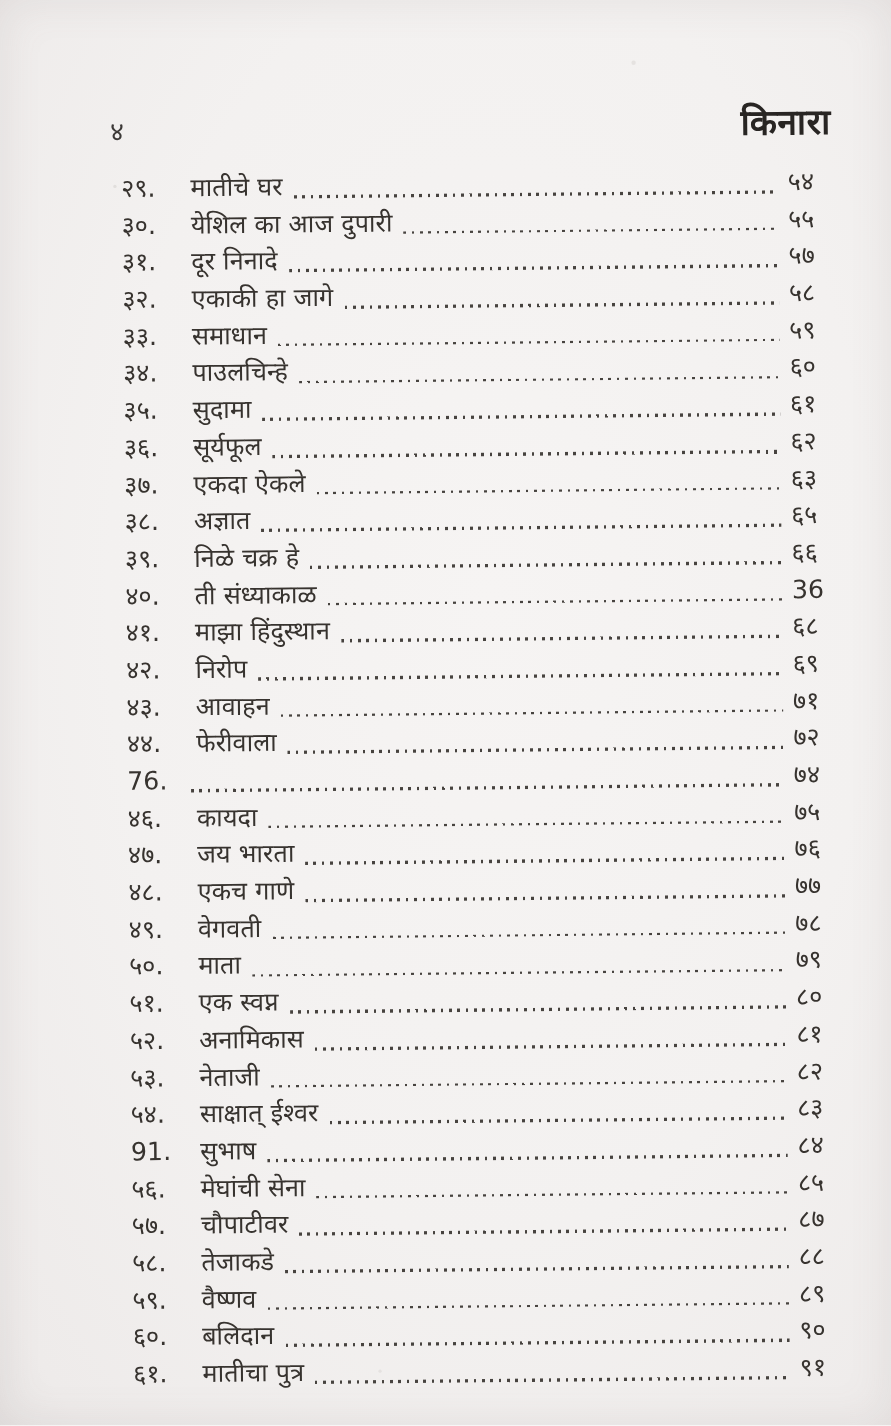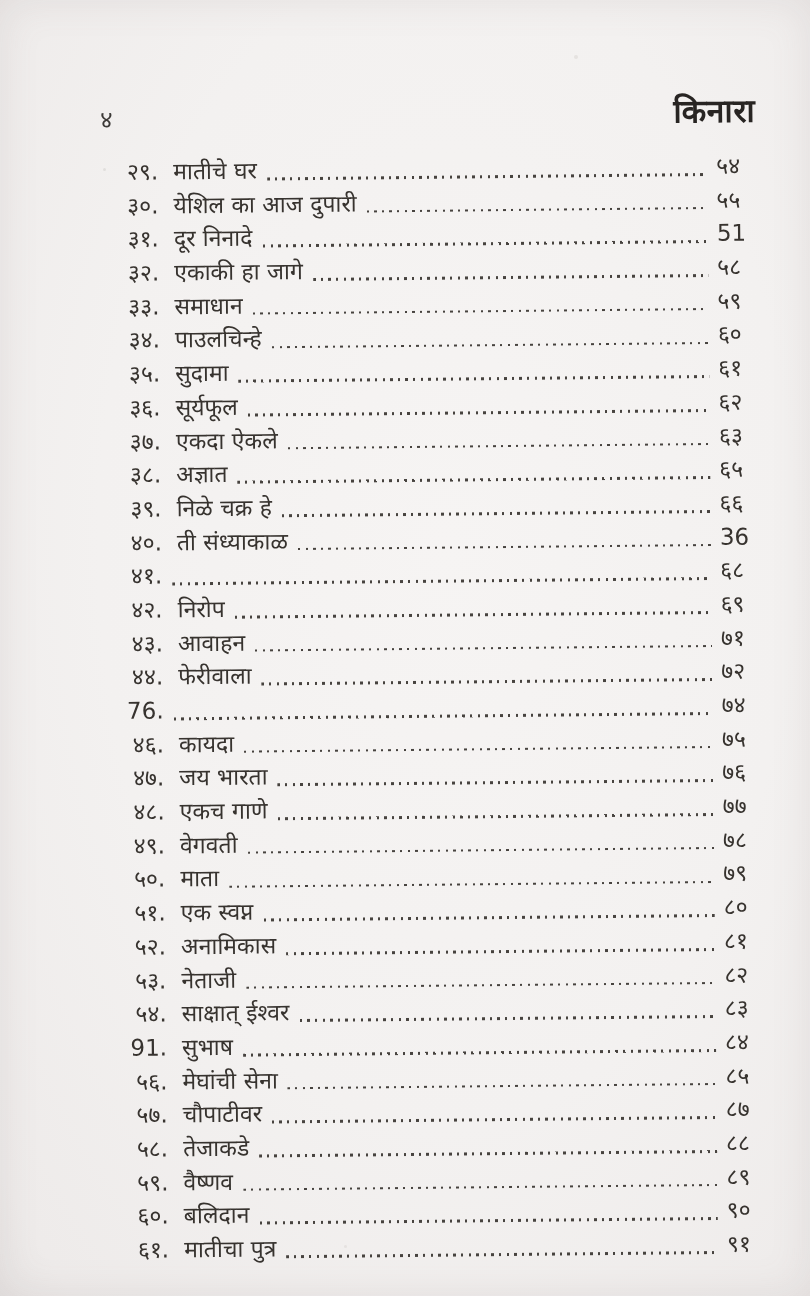--- a/index.html
+++ b/index.html
@@ -50,21 +50,20 @@
     display: flex;
     align-items: baseline;
     height: 33.7px;
     line-height: 33.7px;
     font-size: 23px;
     white-space: nowrap;
   }
   .num {
     flex: none;
     width: 48px;
-    text-align: right;
     color: var(--ink);
   }
   .title {
     flex: none;
     margin-left: 15px;
     color: var(--ink);
   }
   .leader {
     flex: 1 1 auto;
     align-self: flex-end;
@@ -117,21 +116,21 @@
         <span class="num">३०.</span>
         <span class="title">येशिल का आज दुपारी</span>
         <span class="leader"></span>
         <span class="pageno">५५</span>
       </div>
 
       <div class="toc-row">
         <span class="num">३१.</span>
         <span class="title">दूर निनादे</span>
         <span class="leader"></span>
-        <span class="pageno">51</span>
+        <span class="pageno">५७</span>
       </div>
 
       <div class="toc-row">
         <span class="num">३२.</span>
         <span class="title">एकाकी हा जागे</span>
         <span class="leader"></span>
         <span class="pageno">५८</span>
       </div>
 
       <div class="toc-row">
@@ -185,20 +184,21 @@
 
       <div class="toc-row">
         <span class="num">४०.</span>
         <span class="title">ती संध्याकाळ</span>
         <span class="leader"></span>
         <span class="pageno">36</span>
       </div>
 
       <div class="toc-row">
         <span class="num">४१.</span>
+        <span class="title">माझा हिंदुस्थान</span>
         <span class="leader"></span>
         <span class="pageno">६८</span>
       </div>
 
       <div class="toc-row">
         <span class="num">४२.</span>
         <span class="title">निरोप</span>
         <span class="leader"></span>
         <span class="pageno">६९</span>
       </div>

